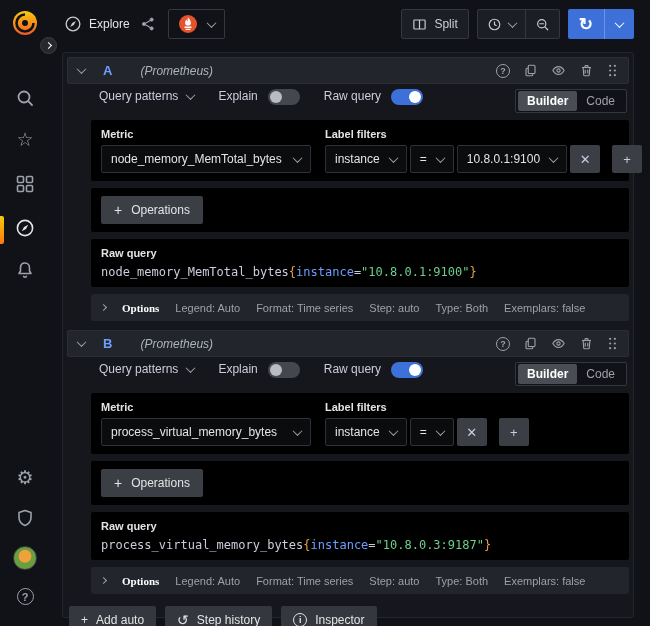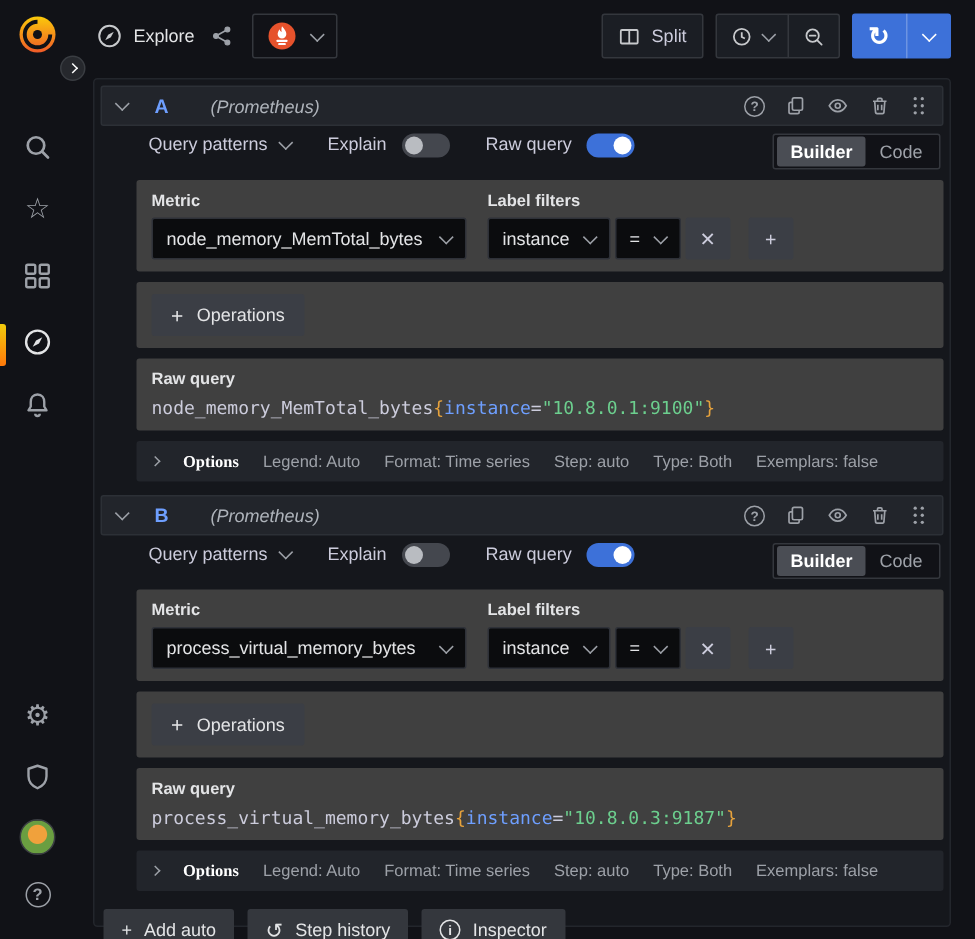--- a/index.html
+++ b/index.html
@@ -75,21 +75,21 @@
   .qt-item { display:flex; align-items:center; gap:9px; cursor:pointer; color:#ccccdc; }
   .tgl { width:32px; height:16px; border-radius:9px; background:#44474e; position:relative; cursor:pointer; flex:0 0 auto; }
   .tgl .knob { position:absolute; top:2px; left:2px; width:12px; height:12px; border-radius:50%; background:#b9bcc1; }
   .tgl.on { background:#3d71d9; }
   .tgl.on .knob { left:18px; background:#fff; }
   .seggrp { margin-left:auto; display:flex; align-items:center; height:24px; border:1px solid #34373d;
     border-radius:2px; background:#111217; padding:2px; }
   .seg { height:20px; display:flex; align-items:center; padding:0 9px; color:#9da1a8; cursor:pointer; border-radius:2px; }
   .seg.active { background:#4a4d54; color:#fff; font-weight:700; }
 
-  .section { background:#404040; border-radius:2px; padding:8px 10px; margin:0 0 7px 24px; }
+  .section { background:#000000; border-radius:2px; padding:8px 10px; margin:0 0 7px 24px; }
   .flabel { font-size:11px; font-weight:700; color:#e3e4e6; margin-bottom:5px; }
   .sel { display:inline-flex; align-items:center; justify-content:space-between; gap:10px;
     background:#0b0c0e; border:1px solid #2e3138; border-radius:2px; height:28px; padding:0 9px;
     font-size:12px; color:#e3e4e6; cursor:pointer; white-space:nowrap; }
   .filters-row { display:flex; align-items:center; gap:3px; }
   .sqbtn { width:30px; height:28px; background:#3b3e45; border:none; border-radius:2px; color:#ccccdc;
     display:inline-flex; align-items:center; justify-content:center; font-size:13px; cursor:pointer; }
   .metric-col .sel { width:210px; }
 
   .opbtn { display:inline-flex; align-items:center; gap:9px; height:28px; padding:0 13px;
@@ -291,20 +291,127 @@
         <span class="seg active">Builder</span>
         <span class="seg">Code</span>
       </span>
     </div>
 
     <div class="section" style="display:flex; gap:14px;">
       <div class="metric-col">
         <div class="flabel">Metric</div>
         <div class="sel">
           <span>node_memory_MemTotal_bytes</span>
+          <span class="chv"></span>
+        </div>
+      </div>
+      <div>
+        <div class="flabel">Label filters</div>
+        <div class="filters-row">
+          <div class="sel">
+            <span>instance</span>
+            <span class="chv"></span>
+          </div>
+          <div class="sel">
+            <span>=</span>
+            <span class="chv"></span>
+          </div>
+          <div class="sel">
+            <span>10.8.0.1:9100</span>
+            <span class="chv"></span>
+          </div>
+          <button class="sqbtn">
+            <span>✕</span>
+          </button>
+          <button class="sqbtn" style="margin-left:9px;">
+            <span>+</span>
+          </button>
+        </div>
+      </div>
+    </div>
+
+    <div class="section">
+      <button class="opbtn">
+        <span class="plus-g">+</span>
+        <span>Operations</span>
+      </button>
+    </div>
+
+    <div class="section">
+      <div class="raw-title">Raw query</div>
+      <div class="raw-code"><span>node_memory_MemTotal_bytes</span><span class="tok-brace">{</span><span class="tok-label">instance</span><span>=</span><span class="tok-str">"10.8.0.1:9100"</span><span class="tok-brace">}</span></div>
+    </div>
+
+    <div class="optrow">
+      <span class="chv right"></span>
+      <span class="opt-title">Options</span>
+      <span>Legend: Auto</span>
+      <span>Format: Time series</span>
+      <span>Step: auto</span>
+      <span>Type: Both</span>
+      <span>Exemplars: false</span>
+    </div>
+  </div>
+
+  <div class="qblock">
+    <div class="qheader">
+      <span class="chv"></span>
+      <span class="qref" style="color:#6e9fff;">B</span>
+      <span class="qds">(Prometheus)</span>
+      <span class="qh-icons">
+        <span class="qcircle">?</span>
+        <svg viewBox="0 0 20 20" fill="none" stroke="currentColor" stroke-width="1.5">
+          <rect x="7" y="3" width="9" height="11" rx="1.5"></rect>
+          <path d="M13 14 v1.5 a1.5 1.5 0 0 1 -1.5 1.5 H5.5 A1.5 1.5 0 0 1 4 15.5 V8.5 A1.5 1.5 0 0 1 5.5 7 H7"></path>
+        </svg>
+        <svg viewBox="0 0 20 20" fill="none" stroke="currentColor" stroke-width="1.5">
+          <path d="M2.5 10 C4.5 6.5 7 4.8 10 4.8 C13 4.8 15.5 6.5 17.5 10 C15.5 13.5 13 15.2 10 15.2 C7 15.2 4.5 13.5 2.5 10 Z"></path>
+          <circle cx="10" cy="10" r="2.2"></circle>
+        </svg>
+        <svg viewBox="0 0 20 20" fill="none" stroke="currentColor" stroke-width="1.5">
+          <path d="M4 6 h12"></path>
+            <path d="M8 6 V4.5 A1 1 0 0 1 9 3.5 h2 a1 1 0 0 1 1 1 V6"></path>
+          <path d="M5.5 6 L6.3 16 a1.2 1.2 0 0 0 1.2 1 h5 a1.2 1.2 0 0 0 1.2 -1 L14.5 6"></path>
+          <path d="M8.3 9 v5 M11.7 9 v5"></path>
+        </svg>
+        <svg viewBox="0 0 14 18" fill="currentColor" style="width:11px;height:15px;">
+          <circle cx="4" cy="3" r="1.4"></circle>
+            <circle cx="10" cy="3" r="1.4"></circle>
+            <circle cx="4" cy="9" r="1.4"></circle>
+          <circle cx="10" cy="9" r="1.4"></circle>
+            <circle cx="4" cy="15" r="1.4"></circle>
+            <circle cx="10" cy="15" r="1.4"></circle>
+        </svg>
+      </span>
+    </div>
+
+    <div class="qtoolbar">
+      <span class="qt-item">
+        <span>Query patterns</span>
+        <span class="chv"></span>
+      </span>
+      <span class="qt-item" style="margin-left:14px;">Explain</span>
+      <span class="tgl">
+          <span class="knob"></span>
+        </span>
+      <span class="qt-item" style="margin-left:14px;">Raw query</span>
+      <span class="tgl on">
+          <span class="knob"></span>
+        </span>
+      <span class="seggrp">
+        <span class="seg active">Builder</span>
+        <span class="seg">Code</span>
+      </span>
+    </div>
+
+    <div class="section" style="display:flex; gap:14px;">
+      <div class="metric-col">
+        <div class="flabel">Metric</div>
+        <div class="sel">
+          <span>process_virtual_memory_bytes</span>
           <span class="chv"></span>
         </div>
       </div>
       <div>
         <div class="flabel">Label filters</div>
         <div class="filters-row">
           <div class="sel">
             <span>instance</span>
             <span class="chv"></span>
           </div>
@@ -324,123 +431,20 @@
 
     <div class="section">
       <button class="opbtn">
         <span class="plus-g">+</span>
         <span>Operations</span>
       </button>
     </div>
 
     <div class="section">
       <div class="raw-title">Raw query</div>
-      <div class="raw-code"><span>node_memory_MemTotal_bytes</span><span class="tok-brace">{</span><span class="tok-label">instance</span><span>=</span><span class="tok-str">"10.8.0.1:9100"</span><span class="tok-brace">}</span></div>
-    </div>
-
-    <div class="optrow">
-      <span class="chv right"></span>
-      <span class="opt-title">Options</span>
-      <span>Legend: Auto</span>
-      <span>Format: Time series</span>
-      <span>Step: auto</span>
-      <span>Type: Both</span>
-      <span>Exemplars: false</span>
-    </div>
-  </div>
-
-  <div class="qblock">
-    <div class="qheader">
-      <span class="chv"></span>
-      <span class="qref" style="color:#6e9fff;">B</span>
-      <span class="qds">(Prometheus)</span>
-      <span class="qh-icons">
-        <span class="qcircle">?</span>
-        <svg viewBox="0 0 20 20" fill="none" stroke="currentColor" stroke-width="1.5">
-          <rect x="7" y="3" width="9" height="11" rx="1.5"></rect>
-          <path d="M13 14 v1.5 a1.5 1.5 0 0 1 -1.5 1.5 H5.5 A1.5 1.5 0 0 1 4 15.5 V8.5 A1.5 1.5 0 0 1 5.5 7 H7"></path>
-        </svg>
-        <svg viewBox="0 0 20 20" fill="none" stroke="currentColor" stroke-width="1.5">
-          <path d="M2.5 10 C4.5 6.5 7 4.8 10 4.8 C13 4.8 15.5 6.5 17.5 10 C15.5 13.5 13 15.2 10 15.2 C7 15.2 4.5 13.5 2.5 10 Z"></path>
-          <circle cx="10" cy="10" r="2.2"></circle>
-        </svg>
-        <svg viewBox="0 0 20 20" fill="none" stroke="currentColor" stroke-width="1.5">
-          <path d="M4 6 h12"></path>
-            <path d="M8 6 V4.5 A1 1 0 0 1 9 3.5 h2 a1 1 0 0 1 1 1 V6"></path>
-          <path d="M5.5 6 L6.3 16 a1.2 1.2 0 0 0 1.2 1 h5 a1.2 1.2 0 0 0 1.2 -1 L14.5 6"></path>
-          <path d="M8.3 9 v5 M11.7 9 v5"></path>
-        </svg>
-        <svg viewBox="0 0 14 18" fill="currentColor" style="width:11px;height:15px;">
-          <circle cx="4" cy="3" r="1.4"></circle>
-            <circle cx="10" cy="3" r="1.4"></circle>
-            <circle cx="4" cy="9" r="1.4"></circle>
-          <circle cx="10" cy="9" r="1.4"></circle>
-            <circle cx="4" cy="15" r="1.4"></circle>
-            <circle cx="10" cy="15" r="1.4"></circle>
-        </svg>
-      </span>
-    </div>
-
-    <div class="qtoolbar">
-      <span class="qt-item">
-        <span>Query patterns</span>
-        <span class="chv"></span>
-      </span>
-      <span class="qt-item" style="margin-left:14px;">Explain</span>
-      <span class="tgl">
-          <span class="knob"></span>
-        </span>
-      <span class="qt-item" style="margin-left:14px;">Raw query</span>
-      <span class="tgl on">
-          <span class="knob"></span>
-        </span>
-      <span class="seggrp">
-        <span class="seg active">Builder</span>
-        <span class="seg">Code</span>
-      </span>
-    </div>
-
-    <div class="section" style="display:flex; gap:14px;">
-      <div class="metric-col">
-        <div class="flabel">Metric</div>
-        <div class="sel">
-          <span>process_virtual_memory_bytes</span>
-          <span class="chv"></span>
-        </div>
-      </div>
-      <div>
-        <div class="flabel">Label filters</div>
-        <div class="filters-row">
-          <div class="sel">
-            <span>instance</span>
-            <span class="chv"></span>
-          </div>
-          <div class="sel">
-            <span>=</span>
-            <span class="chv"></span>
-          </div>
-          <button class="sqbtn">
-            <span>✕</span>
-          </button>
-          <button class="sqbtn" style="margin-left:9px;">
-            <span>+</span>
-          </button>
-        </div>
-      </div>
-    </div>
-
-    <div class="section">
-      <button class="opbtn">
-        <span class="plus-g">+</span>
-        <span>Operations</span>
-      </button>
-    </div>
-
-    <div class="section">
-      <div class="raw-title">Raw query</div>
       <div class="raw-code"><span>process_virtual_memory_bytes</span><span class="tok-brace">{</span><span class="tok-label">instance</span><span>=</span><span class="tok-str">"10.8.0.3:9187"</span><span class="tok-brace">}</span></div>
     </div>
 
     <div class="optrow">
       <span class="chv right"></span>
       <span class="opt-title">Options</span>
       <span>Legend: Auto</span>
       <span>Format: Time series</span>
       <span>Step: auto</span>
       <span>Type: Both</span>

